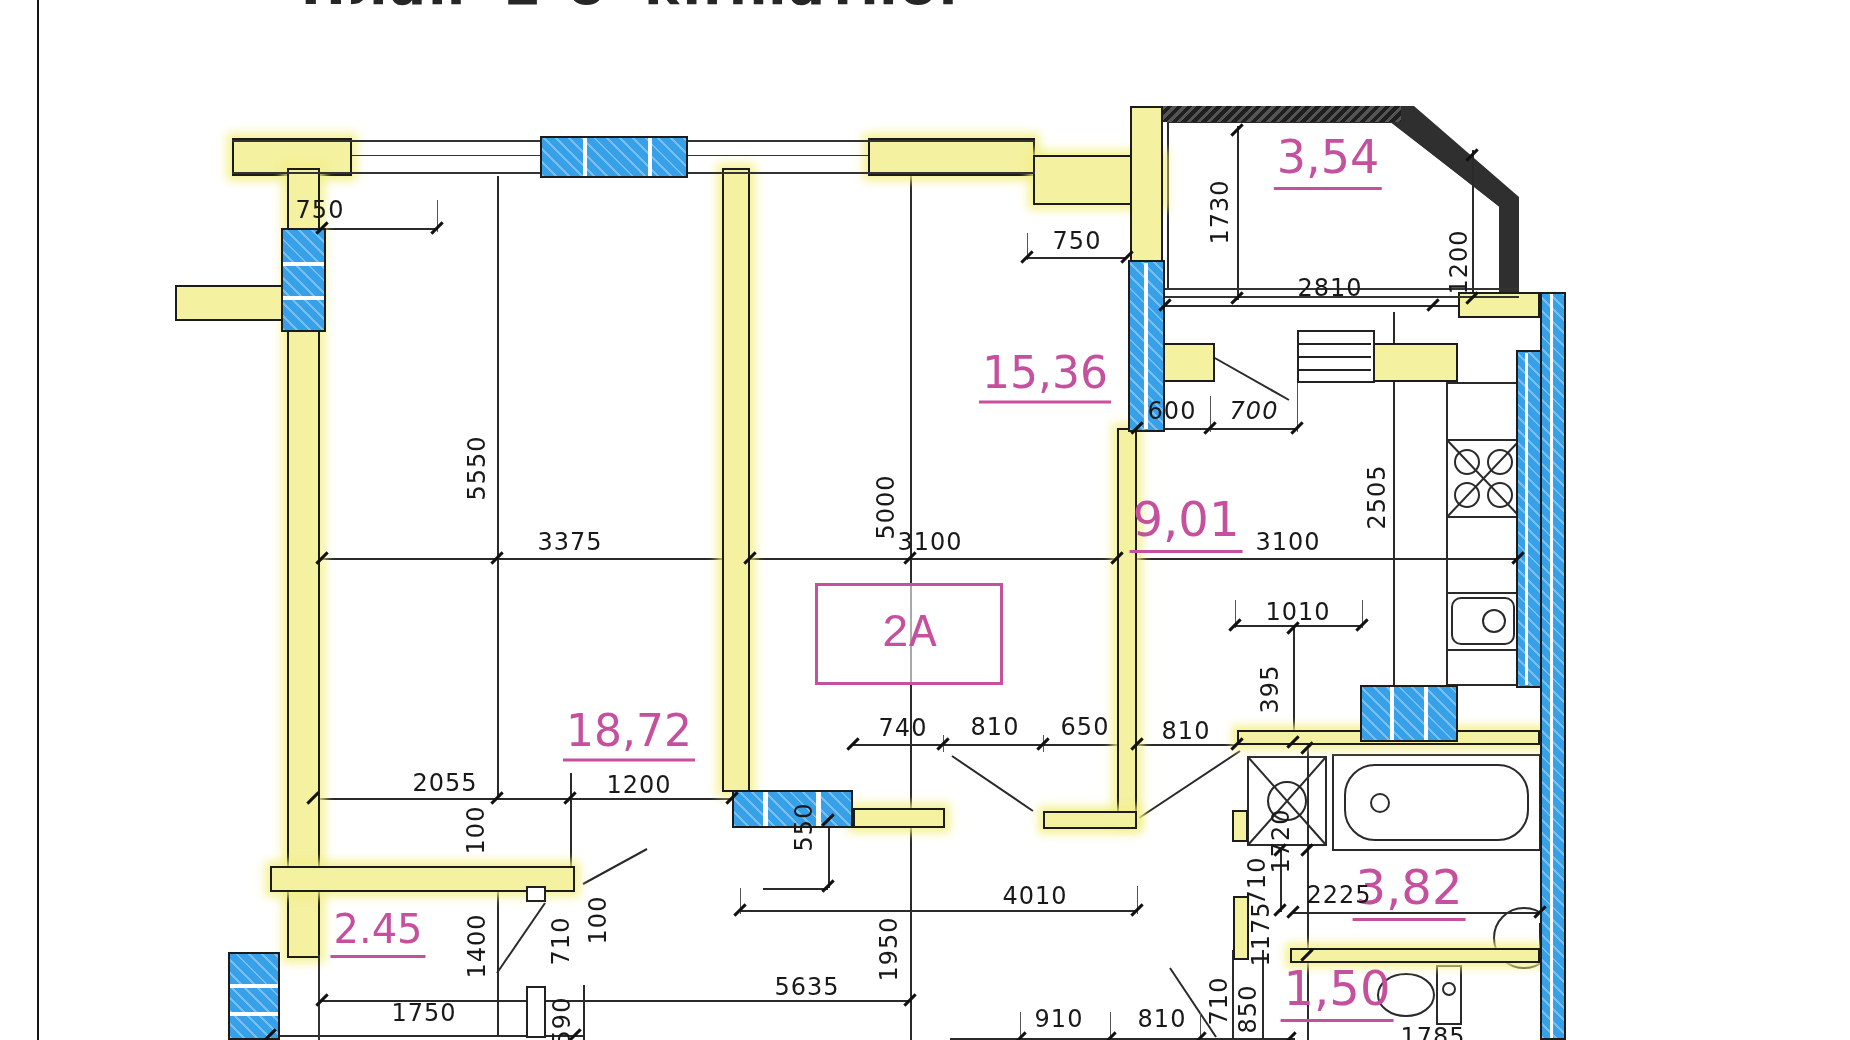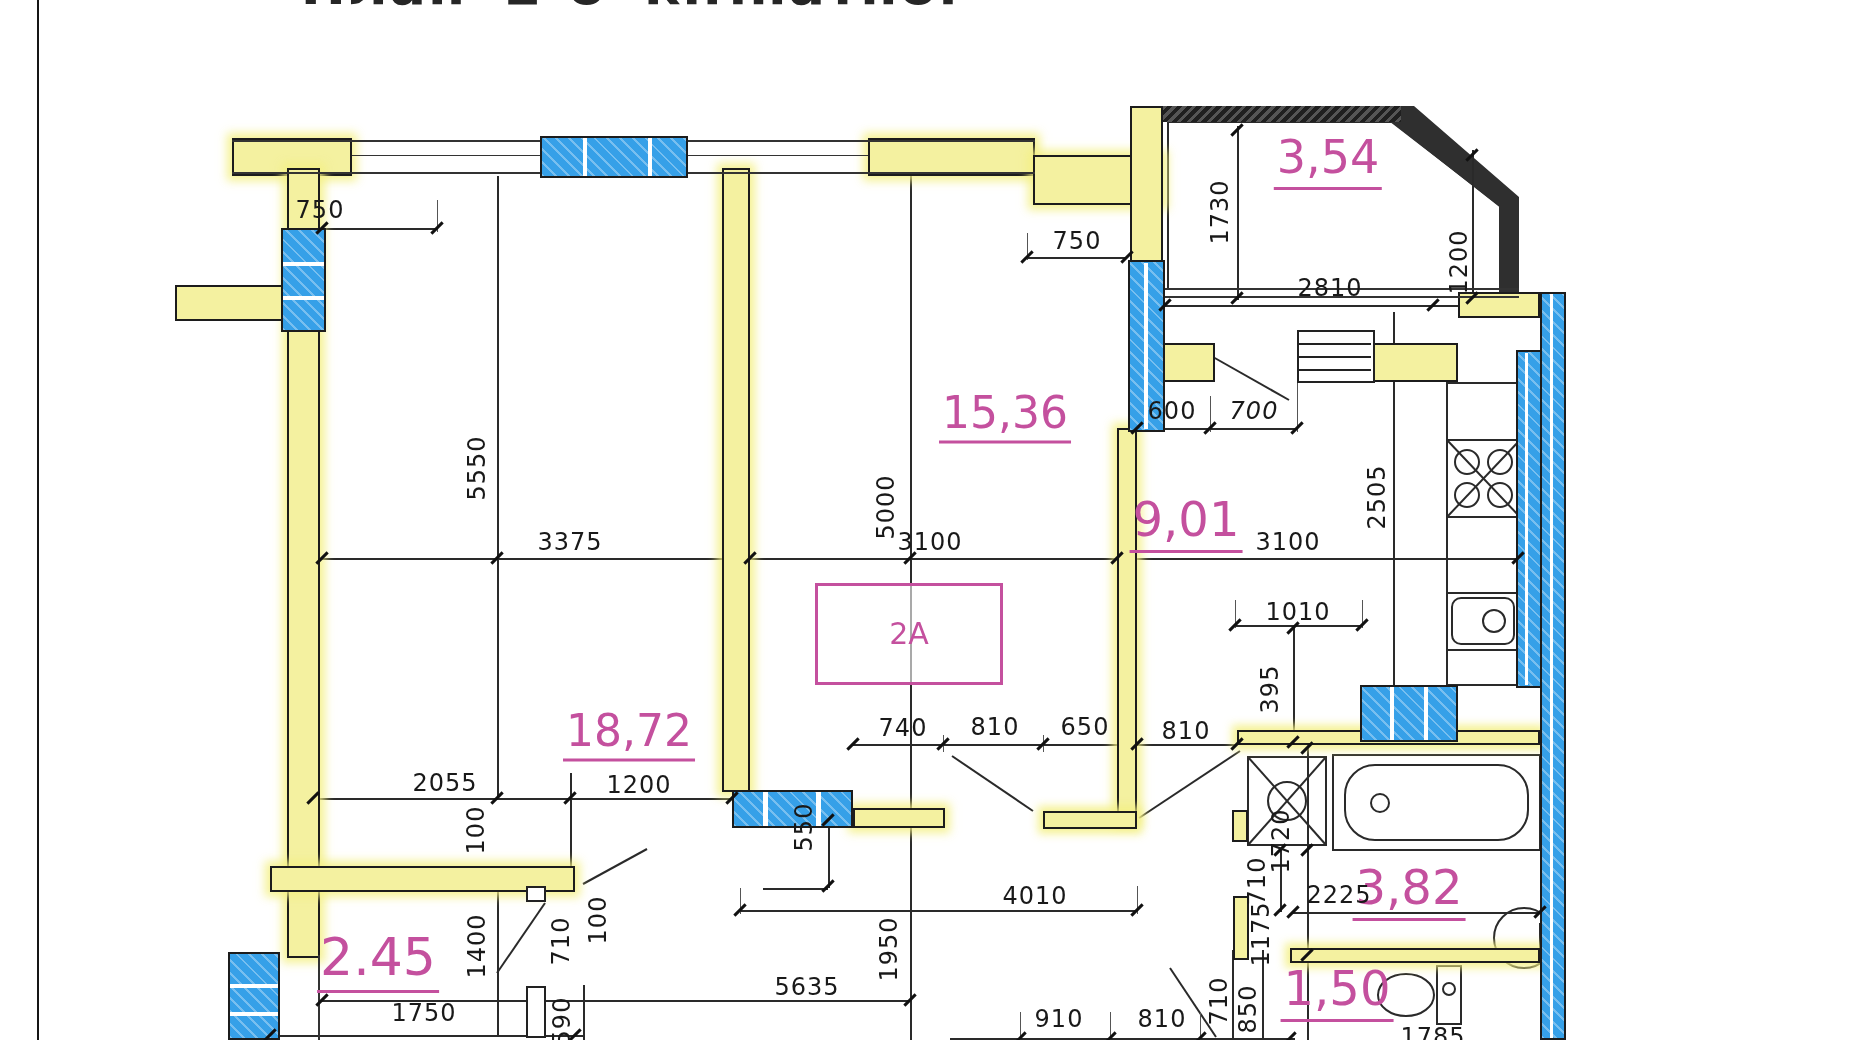--- a/index.html
+++ b/index.html
@@ -26,21 +26,21 @@
   .dim.rot{transform:translate(-50%,-50%) rotate(-90deg);}
   .room{position:absolute;color:#c4509e;font-weight:500;white-space:nowrap;z-index:9;
         transform:translate(-50%,-50%);border-bottom:3px solid #c4509e;padding:0 3px 3px;}
   .leaf{position:absolute;background:#fff;border:2px solid #222;box-sizing:border-box;z-index:6;}
   .thin{position:absolute;background:#333;z-index:6;}
   #sill{position:absolute;left:1297px;top:330px;width:78px;height:53px;background:#fff;
         border:2px solid #222;box-sizing:border-box;z-index:6;}
   #svg-layer{position:absolute;left:0;top:0;z-index:3;}
   #stamp{position:absolute;left:815px;top:583px;width:182px;height:96px;border:3px solid #c4509e;
          color:#c4509e;display:flex;align-items:center;justify-content:center;gap:5px;z-index:9;background:rgba(255,255,255,.6);}
-  #stamp .apt{font-size:30px;line-height:1;}
+  #stamp .apt{font-size:46px;line-height:1;font-family:Liberation Mono, monospace;}
   #stamp .frac{display:flex;flex-direction:column;align-items:center;line-height:1.05;}
   #stamp .frac span{font-size:30px;letter-spacing:1px;}
   #stamp .bar{width:122px;height:3px;background:#c4509e;margin:2px 0;}
   .title-line{position:absolute;left:130px;width:1000px;text-align:center;color:#262626;
               font-weight:600;letter-spacing:2px;word-spacing:16px;z-index:10;white-space:nowrap;}
   #title1{top:-46px;font-size:54px;}
   #title2{top:26px;font-size:50px;}
 </style>
 </head>
 <body>
@@ -172,24 +172,24 @@
   </div>
 
   <div class="leaf" style="left:526px;top:886px;width:20px;height:16px;"></div>
   <div class="leaf" style="left:526px;top:986px;width:20px;height:52px;"></div>
 
   <div id="stamp">
     <span class="apt">2А</span>
   </div>
 
 <div class="room" style="left: 1328px; top: 160px; font-size: 46px;">3,54</div>
-    <div class="room" style="left: 1005px; top: 375px; font-size: 44px; margin-top: 40px;">15,36</div>
+    <div class="room" style="left: 1045px; top: 375px; font-size: 44px;">15,36</div>
     <div class="room" style="left: 1186px; top: 522px; font-size: 48px;">9,01</div>
     <div class="room" style="left: 629px; top: 733px; font-size: 44px;">18,72</div>
-    <div class="room" style="left: 378px; top: 932px; font-size: 52px; margin-top: 28px;">2.45</div>
+    <div class="room" style="left: 378px; top: 932px; font-size: 40px;">2.45</div>
     <div class="room" style="left: 1409px; top: 890px; font-size: 48px;">3,82</div>
     <div class="room" style="left: 1337px; top: 991px; font-size: 48px;">1,50</div>
     <div class="dim" style="left: 320px; top: 210px;">750</div>
     <div class="dim" style="left: 1077px; top: 241px;">750</div>
     <div class="dim rot" style="left: 1220px; top: 212px;">1730</div>
     <div class="dim" style="left: 1330px; top: 288px;">2810</div>
     <div class="dim rot" style="left: 1459px; top: 262px;">1200</div>
     <div class="dim rot" style="left: 477px; top: 468px;">5550</div>
     <div class="dim" style="left: 570px; top: 542px;">3375</div>
     <div class="dim" style="left: 930px; top: 542px;">3100</div>

